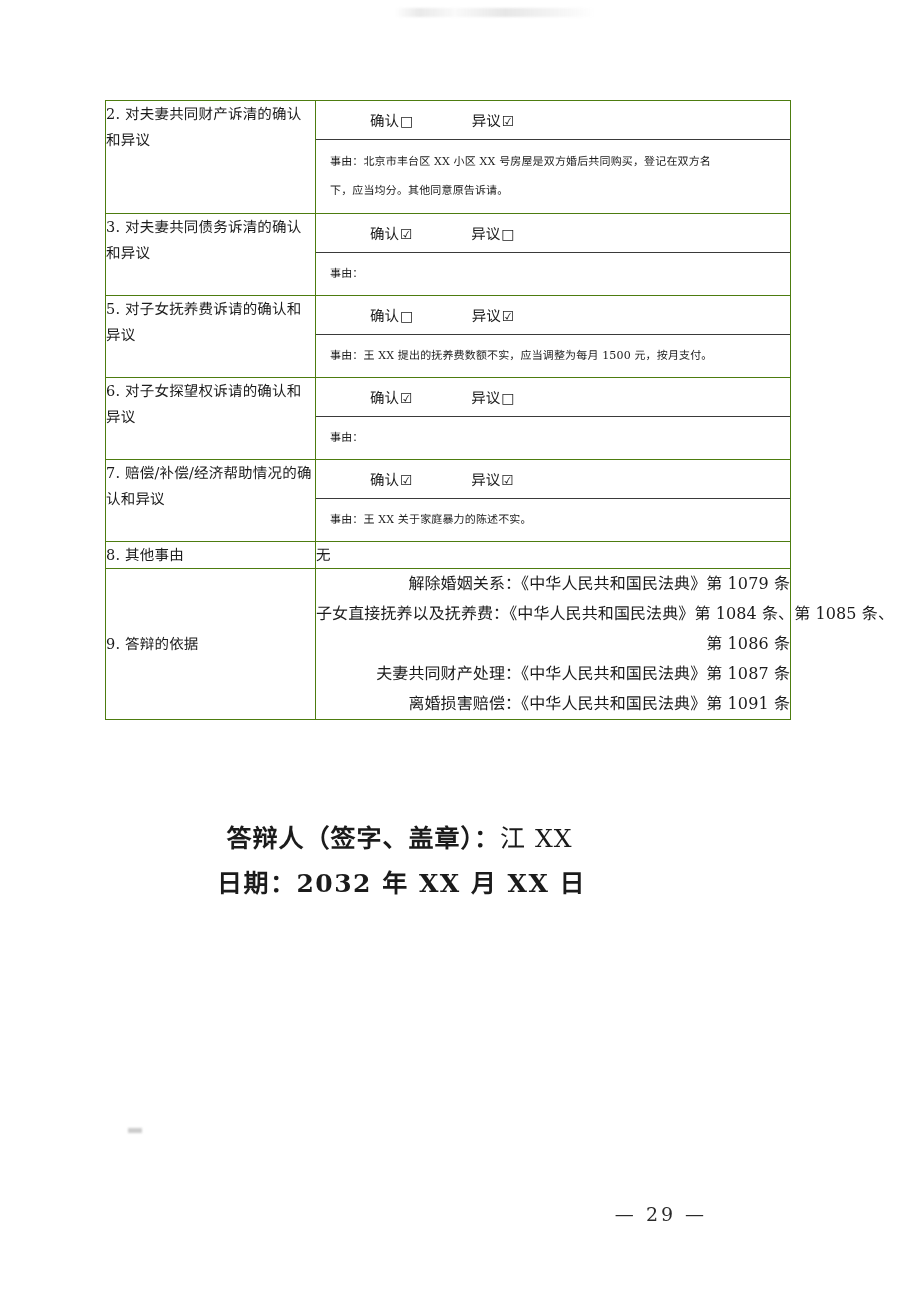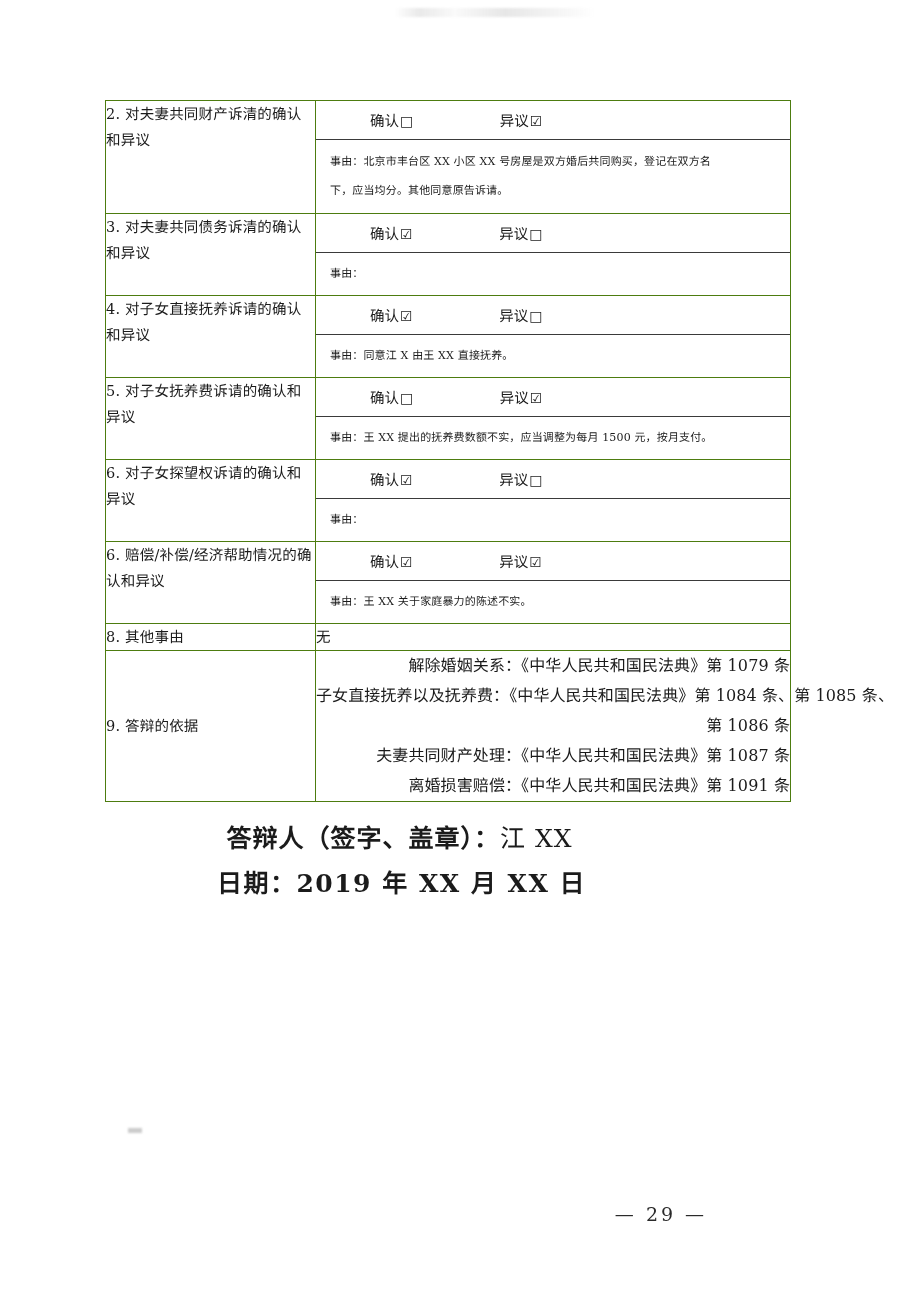--- a/index.html
+++ b/index.html
@@ -73,21 +73,21 @@
 
   .body-cell { padding: 0; }
 
   .choice-line {
     padding: 8px 12px 6px 14px;
     font-size: 14.5px;
     line-height: 24px;
     white-space: nowrap;
   }
   .choice-line .opt { display: inline-block; margin-left: 40px; }
-  .choice-line .opt + .opt { margin-left: 82px; }
+  .choice-line .opt + .opt { margin-left: 54px; }
   .box {
     font-family: "DejaVu Sans", "Liberation Sans", sans-serif;
     font-size: 14px;
     margin-left: 1px;
   }
 
   .divider-row {
     border-top: 1px solid #3a3a3a;
   }
   .reason-line {
@@ -192,64 +192,51 @@
           <span class="opt"><span>确认</span><span class="box">☑</span></span>
           <span class="opt"><span>异议</span><span class="box">□</span></span>
         </div>
         <div class="divider-row"></div>
         <div class="reason-line">
           <div>事由：</div>
         </div>
       </td>
     </tr>
 
-    <tr>
-      <td class="label-cell">4. 对子女直接抚养诉请的确认和异议</td>
+
+    <tr>
+      <td class="label-cell">5. 对子女抚养费诉请的确认和异议</td>
+      <td class="body-cell">
+        <div class="choice-line">
+          <span class="opt"><span>确认</span><span class="box">□</span></span>
+          <span class="opt"><span>异议</span><span class="box">☑</span></span>
+        </div>
+        <div class="divider-row"></div>
+        <div class="reason-line">
+          <div>事由：王 XX 提出的抚养费数额不实，应当调整为每月 1500 元，按月支付。</div>
+        </div>
+      </td>
+    </tr>
+
+    <tr>
+      <td class="label-cell">6. 对子女探望权诉请的确认和异议</td>
       <td class="body-cell">
         <div class="choice-line">
           <span class="opt"><span>确认</span><span class="box">☑</span></span>
           <span class="opt"><span>异议</span><span class="box">□</span></span>
         </div>
         <div class="divider-row"></div>
         <div class="reason-line">
-          <div>事由：同意江 X 由王 XX 直接抚养。</div>
-        </div>
-      </td>
-    </tr>
-
-    <tr>
-      <td class="label-cell">5. 对子女抚养费诉请的确认和异议</td>
-      <td class="body-cell">
-        <div class="choice-line">
-          <span class="opt"><span>确认</span><span class="box">□</span></span>
-          <span class="opt"><span>异议</span><span class="box">☑</span></span>
-        </div>
-        <div class="divider-row"></div>
-        <div class="reason-line">
-          <div>事由：王 XX 提出的抚养费数额不实，应当调整为每月 1500 元，按月支付。</div>
-        </div>
-      </td>
-    </tr>
-
-    <tr>
-      <td class="label-cell">6. 对子女探望权诉请的确认和异议</td>
-      <td class="body-cell">
-        <div class="choice-line">
-          <span class="opt"><span>确认</span><span class="box">☑</span></span>
-          <span class="opt"><span>异议</span><span class="box">□</span></span>
-        </div>
-        <div class="divider-row"></div>
-        <div class="reason-line">
           <div>事由：</div>
         </div>
       </td>
     </tr>
 
     <tr>
-      <td class="label-cell">6. 赔偿/补偿/经济帮助情况的确认和异议</td>
+      <td class="label-cell">7. 赔偿/补偿/经济帮助情况的确认和异议</td>
       <td class="body-cell">
         <div class="choice-line">
           <span class="opt"><span>确认</span><span class="box">☑</span></span>
           <span class="opt"><span>异议</span><span class="box">☑</span></span>
         </div>
         <div class="divider-row"></div>
         <div class="reason-line">
           <div>事由：王 XX 关于家庭暴力的陈述不实。</div>
         </div>
       </td>
@@ -270,16 +257,16 @@
         <div>离婚损害赔偿：《中华人民共和国民法典》第 1091 条</div>
       </td>
     </tr>
 
 
   </tbody>
 </table>
 
 <div class="signature-block">
   <div class="sig-line1"><span>答辩人（签字、盖章）：</span><span class="sig-name">江 XX</span></div>
-  <div class="sig-line2"><span>日期：</span><span class="sig-date-val">2019 年 XX 月 XX 日</span></div>
+  <div class="sig-line2"><span>日期：</span><span class="sig-date-val">2032 年 XX 月 XX 日</span></div>
 </div>
 
 <div class="page-number">— 29 —</div>
 
 </body></html>

